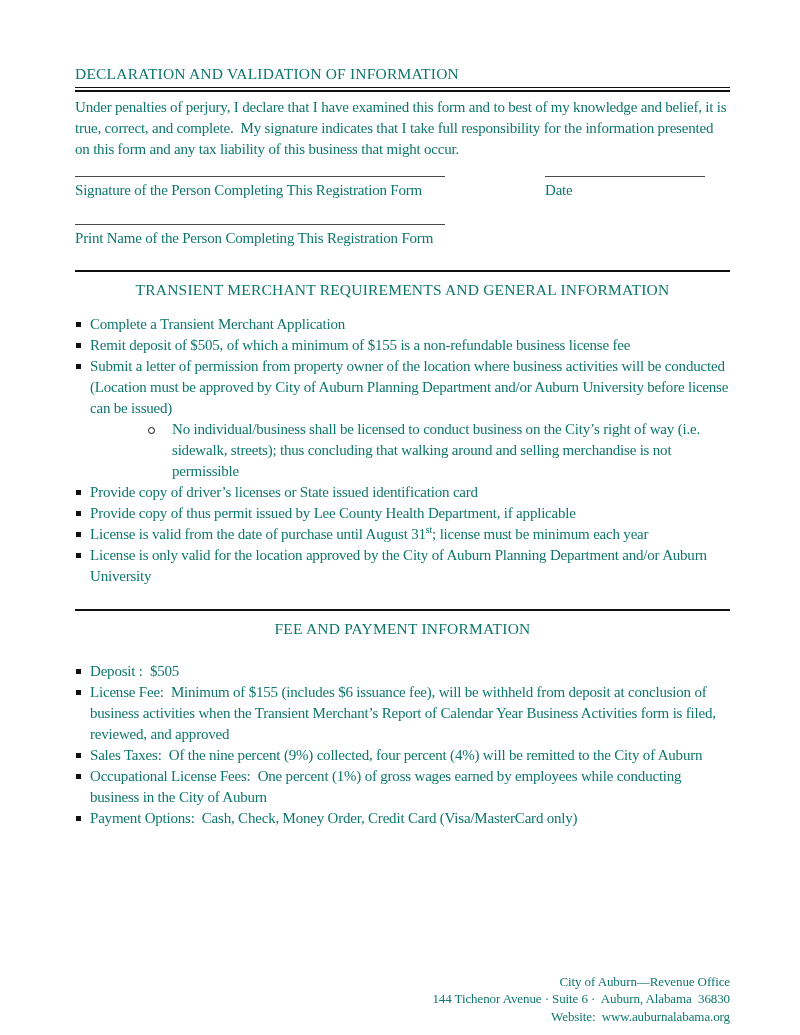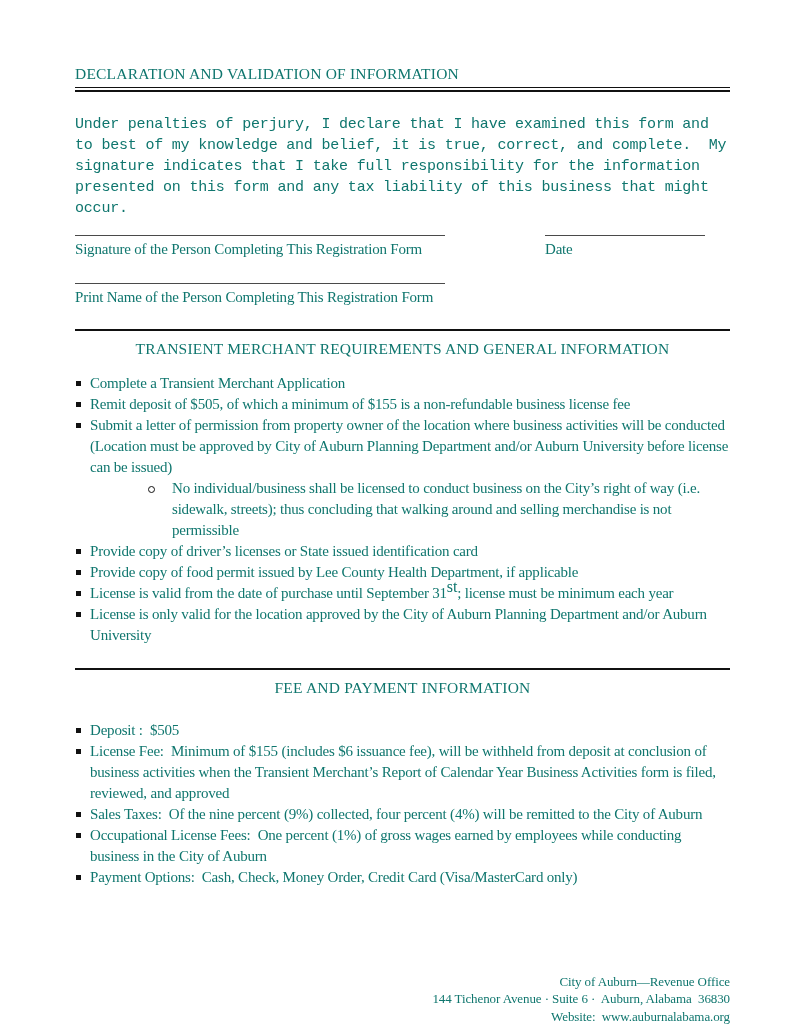--- a/index.html
+++ b/index.html
@@ -23,24 +23,23 @@
     line-height:20px;
     white-space:pre-wrap;
   }
   .rule-title {
     margin-top:3px;
     height:2px;
     border-top:1px solid #111;
     border-bottom:2px solid #111;
   }
   .body-text {
-    margin:22px 0 0 0;
+    margin:5px 0 0 0;
     line-height:21px;
     white-space:pre-wrap;
-    font-family:Liberation Mono, monospace;
   }
   .sig-row { margin-top:16px; display:flex; }
   .sig-col-left { width:370px; }
   .sig-col-right { margin-left:100px; width:160px; }
   .sig-line { height:0; border-bottom:1.5px solid #4a4a4a; }
   .sig-label { margin-top:3px; line-height:20px; white-space:pre-wrap; }
   .print-block { margin-top:24px; width:370px; }
   .rule-thick { margin-top:22px; border-top:2.5px solid #111; }
   .section-title {
     margin:8px 0 0 0;
@@ -60,21 +59,21 @@
   .li-text { flex:1; white-space:pre-wrap; }
   ul.sub { list-style:none; margin:0 0 0 55px; padding:0; }
   li.l2 { display:flex; line-height:21px; }
   .marker2 { flex:0 0 27px; position:relative; }
   .marker2::before {
     content:""; position:absolute; left:3px; top:7.5px;
     width:7px; height:7px; box-sizing:border-box;
     border:1.2px solid #111; border-radius:50%;
   }
   .it { }
-  sup { font-size:16px; line-height:0;margin-top:12px; }
+  sup { font-size:10px; line-height:0;margin-top:12px; }
   .doc-footer {
     margin-top:auto;
     text-align:right;
     font-size:13px;
     letter-spacing:-0.1px;
     line-height:17.5px;
     padding-bottom:2px;
   }
   .footer-line { white-space:pre-wrap; }
 </style>
@@ -120,25 +119,25 @@
         <li class="l1">
           <span class="marker1"></span>
           <div class="li-text">Submit a letter of permission from property owner of the location where business activities will be conducted (Location must be approved by City of Auburn Planning Department and/or Auburn University before license can be issued)<ul class="sub"><li class="l2"><span class="marker2"></span><div class="li-text">No individual/business shall be licensed to conduct business on the City’s right of way (i.e. sidewalk, streets); thus concluding that walking around and selling merchandise is not permissible</div></li></ul></div>
         </li>
         <li class="l1">
           <span class="marker1"></span>
           <div class="li-text">Provide copy of driver’s licenses or State issued identification card</div>
         </li>
         <li class="l1">
           <span class="marker1"></span>
-          <div class="li-text">Provide copy of food permit issued by Lee County Health Department, if applicable</div>
+          <div class="li-text">Provide copy of thus permit issued by Lee County Health Department, if applicable</div>
         </li>
         <li class="l1">
           <span class="marker1"></span>
-          <div class="li-text"><span>License is valid from the date of purchase until September 31</span><sup>st</sup><span>; license must be minimum each year</span></div>
+          <div class="li-text"><span>License is valid from the date of purchase until August 31</span><sup>st</sup><span>; license must be minimum each year</span></div>
         </li>
         <li class="l1">
           <span class="marker1"></span>
           <div class="li-text">License is only valid for the location approved by the City of Auburn Planning Department and/or Auburn University</div>
         </li>
       </ul>
   </section>
 
   <section>
     <div class="rule-thick"></div>

